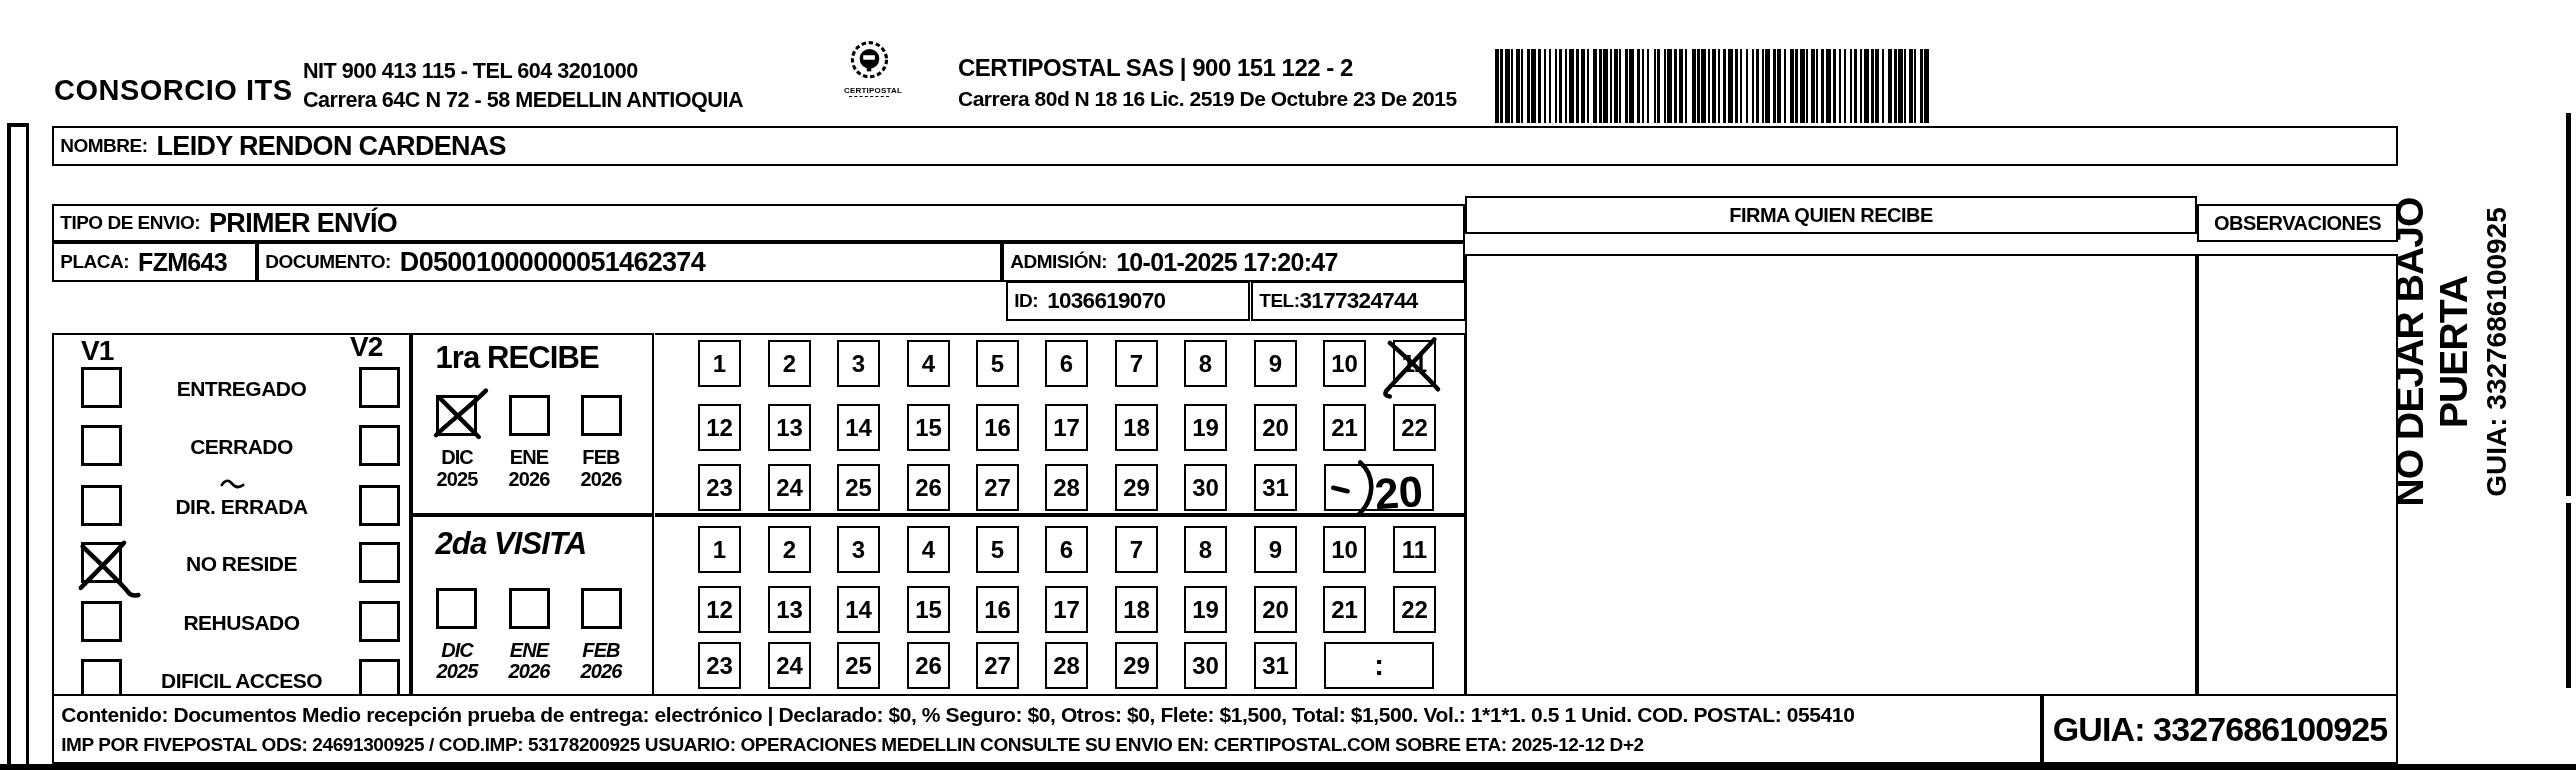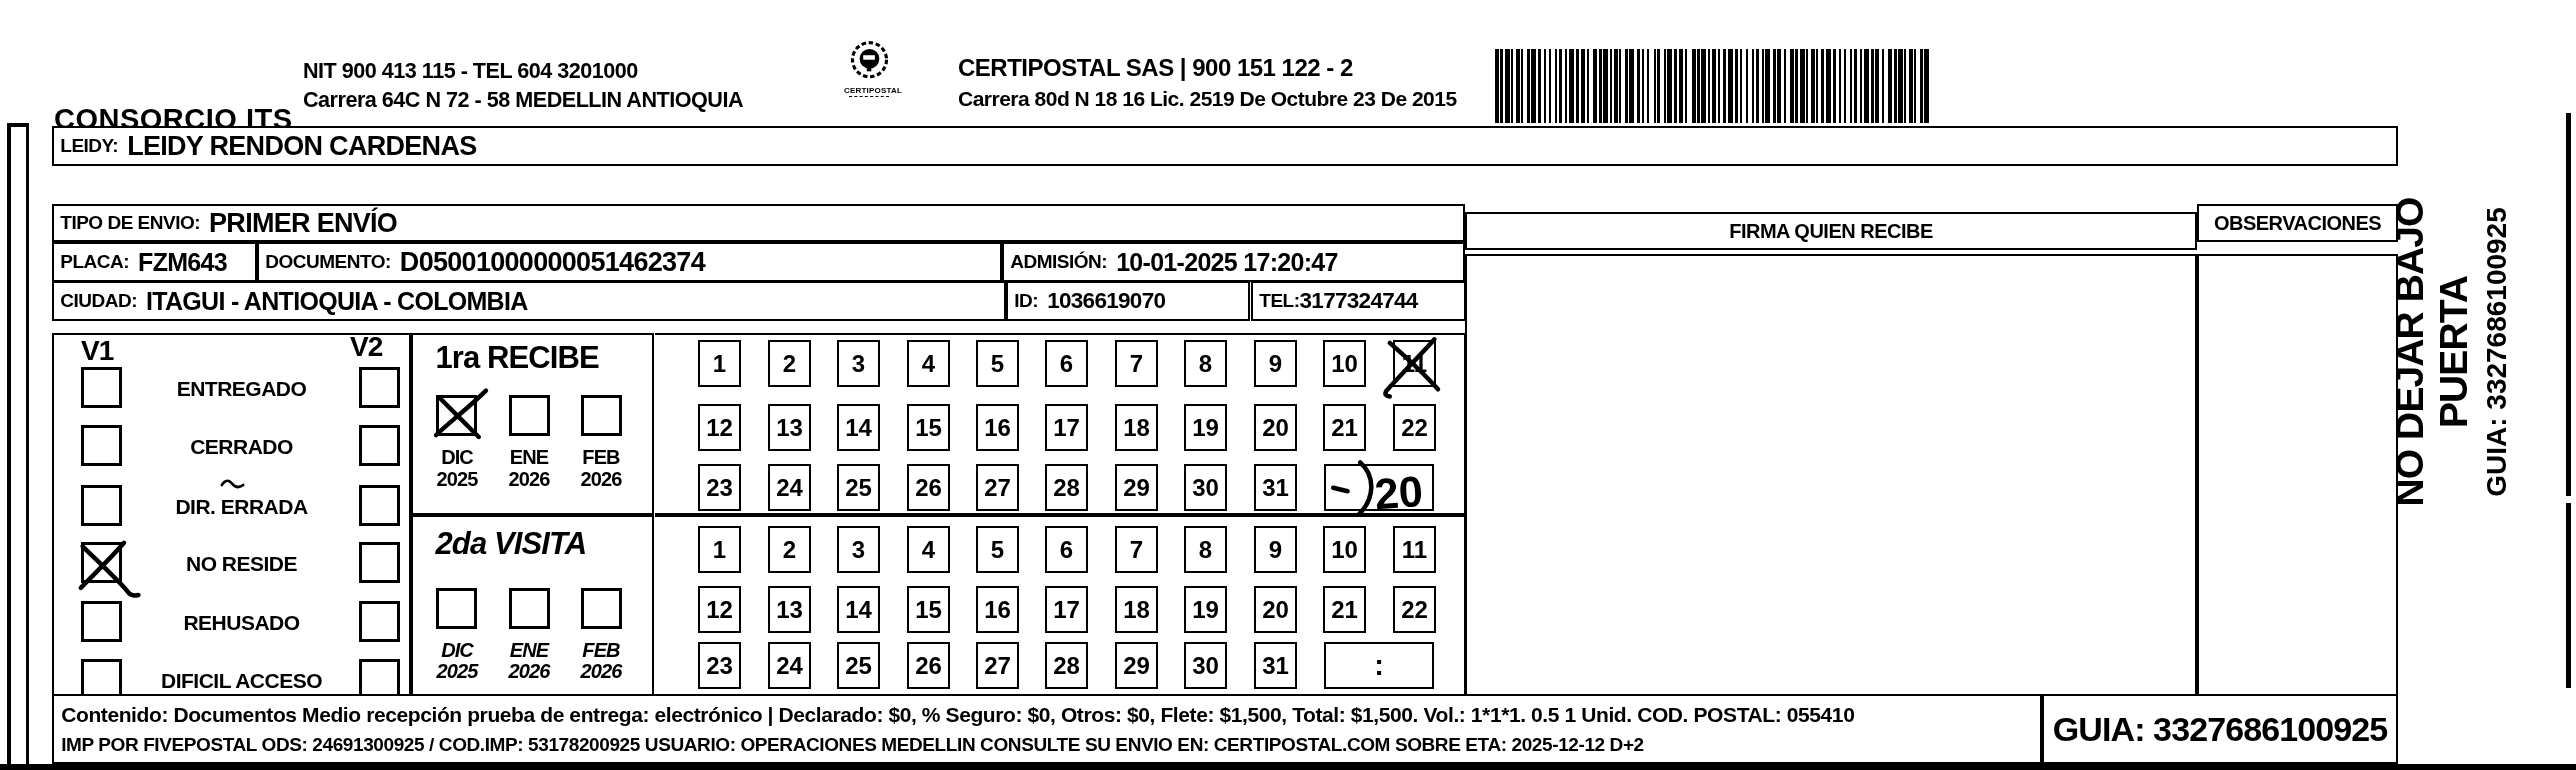--- a/index.html
+++ b/index.html
@@ -34,21 +34,21 @@
 <body>
 
 <div id="scan">
 
   <div class="abs" style="left:7.2px;top:123px;width:21.6px;height:646px;border-left:4.5px solid #000;border-right:3.6px solid #000;border-top:4.5px solid #000;box-sizing:border-box;"></div>
   <div class="abs" style="left:2566px;top:113px;width:4.5px;height:383px;background:#000;"></div>
   <div class="abs" style="left:2566px;top:503px;width:4.5px;height:185px;background:#000;"></div>
   <div class="abs" style="left:60px;top:373px;width:2.7px;height:16px;background:#000;transform:rotate(30deg);"></div>
   <div class="abs" style="left:0px;top:764px;width:2576px;height:6.3px;background:#000;"></div>
 
-  <div class="abs" style="left:54px;top:74px;font-size:29px;font-weight:bold;letter-spacing:0.5px;margin-top:29px;">CONSORCIO ITS</div>
+  <div class="abs" style="left:54px;top:74px;font-size:29px;font-weight:bold;letter-spacing:0.5px;">CONSORCIO ITS</div>
   <div class="abs" style="left:303px;top:58px;font-size:21.6px;font-weight:bold;letter-spacing:-0.5px;">NIT 900 413 115 - TEL 604 3201000</div>
   <div class="abs" style="left:303px;top:87px;font-size:21.6px;font-weight:bold;letter-spacing:-0.5px;">Carrera 64C N 72 - 58 MEDELLIN ANTIOQUIA</div>
 
   <div class="abs" style="left:844px;top:40px;width:50px;text-align:center;">
     <svg width="47" height="43" style="overflow:visible" viewBox="0 0 52 48">
       <circle cx="26" cy="22" r="19" fill="none" stroke="#000" stroke-width="3.5" stroke-dasharray="5,3"></circle>
       <circle cx="26" cy="21" r="11" fill="#000"></circle>
       <rect x="19" y="17" width="13" height="5" fill="#fff"></rect>
       <rect x="23" y="24" width="5" height="11" fill="#000"></rect>
     </svg>
@@ -136,51 +136,47 @@
       <div class="bar" style="left: 399px; width: 2.7px;"></div>
       <div class="bar" style="left: 403px; width: 4.5px;"></div>
       <div class="bar" style="left: 409px; width: 1.8px;"></div>
       <div class="bar" style="left: 414px; width: 3.6px;"></div>
       <div class="bar" style="left: 419px; width: 1.8px;"></div>
       <div class="bar" style="left: 425px; width: 2.7px;"></div>
       <div class="bar" style="left: 429px; width: 5.4px;"></div>
     </div>
 
   <div class="cell" style="left:52px;top:126px;width:2346px;height:40px;">
-    <span class="lbl">LEIDY:</span>
+    <span class="lbl">NOMBRE:</span>
     <span class="val">LEIDY RENDON CARDENAS</span>
   </div>
   <div class="cell" style="left:52px;top:204px;width:1413px;height:38px;">
     <span class="lbl">TIPO DE ENVIO:</span>
     <span class="val">PRIMER ENVÍO</span>
   </div>
-  <div class="cell hdrcell" style="left:1465px;top:212px;width:732px;height:38px;">
+  <div class="cell hdrcell" style="left:1465px;top:196px;width:732px;height:38px;">
     <span>FIRMA QUIEN RECIBE</span>
   </div>
   <div class="cell hdrcell" style="left:2197px;top:204px;width:201px;height:38px;">
     <span>OBSERVACIONES</span>
   </div>
 
   <div class="cell" style="left:52px;top:242px;width:205px;height:40px;">
     <span class="lbl">PLACA:</span>
     <span class="val md">FZM643</span>
   </div>
   <div class="cell" style="left:257px;top:242px;width:745px;height:40px;">
     <span class="lbl">DOCUMENTO:</span>
     <span class="val">D05001000000051462374</span>
   </div>
   <div class="cell" style="left:1002px;top:242px;width:463px;height:40px;">
     <span class="lbl">ADMISIÓN:</span>
     <span class="val md">10-01-2025 17:20:47</span>
   </div>
 
-  <div class="cell" style="left:52px;top:281px;width:954px;height:40px;">
-    <span class="lbl">CIUDAD:</span>
-    <span class="val md">ITAGUI - ANTIOQUIA - COLOMBIA</span>
-  </div>
   <div class="cell" style="left:1006px;top:281px;width:244px;height:40px;">
     <span class="lbl">ID:</span>
     <span class="val sm">1036619070</span>
   </div>
   <div class="cell" style="left:1251px;top:281px;width:215px;height:40px;gap:0;">
     <span class="lbl">TEL:</span>
     <span class="val sm">3177324744</span>
   </div>
 
   <div class="panel" style="left:1465px;top:242px;width:732px;height:453px;"></div>

